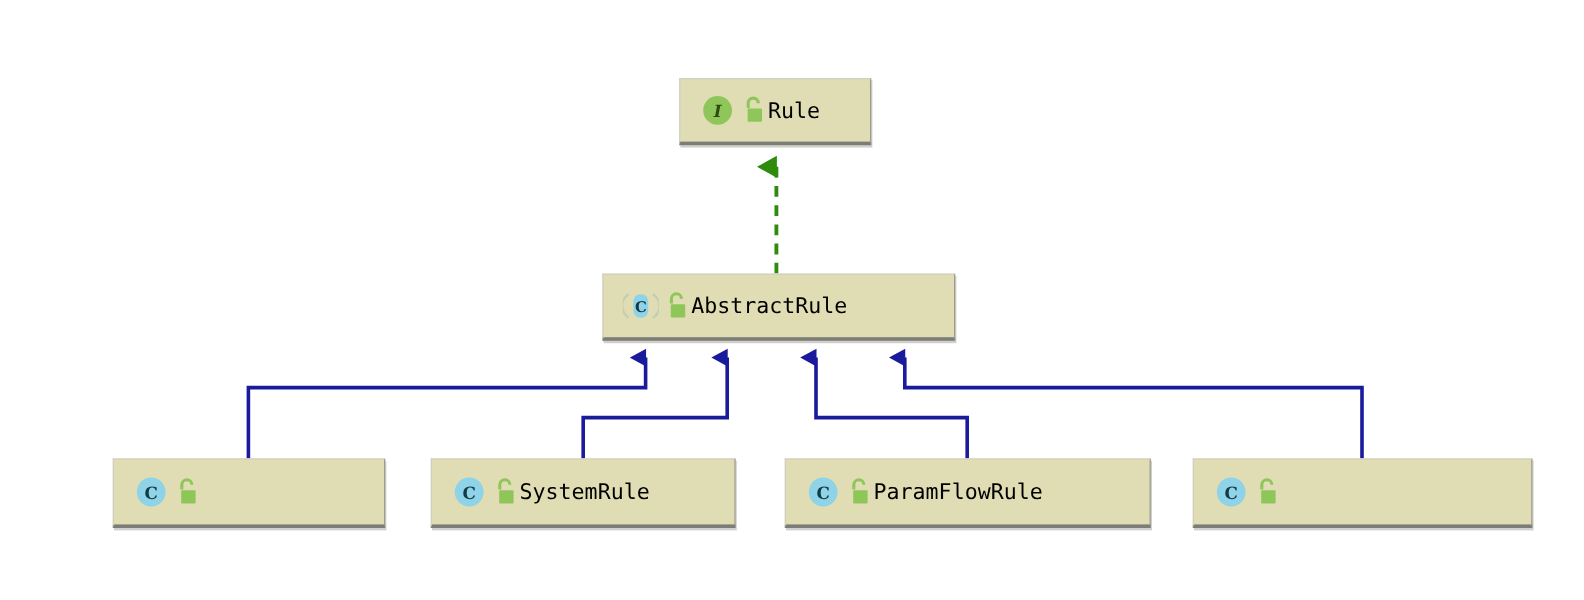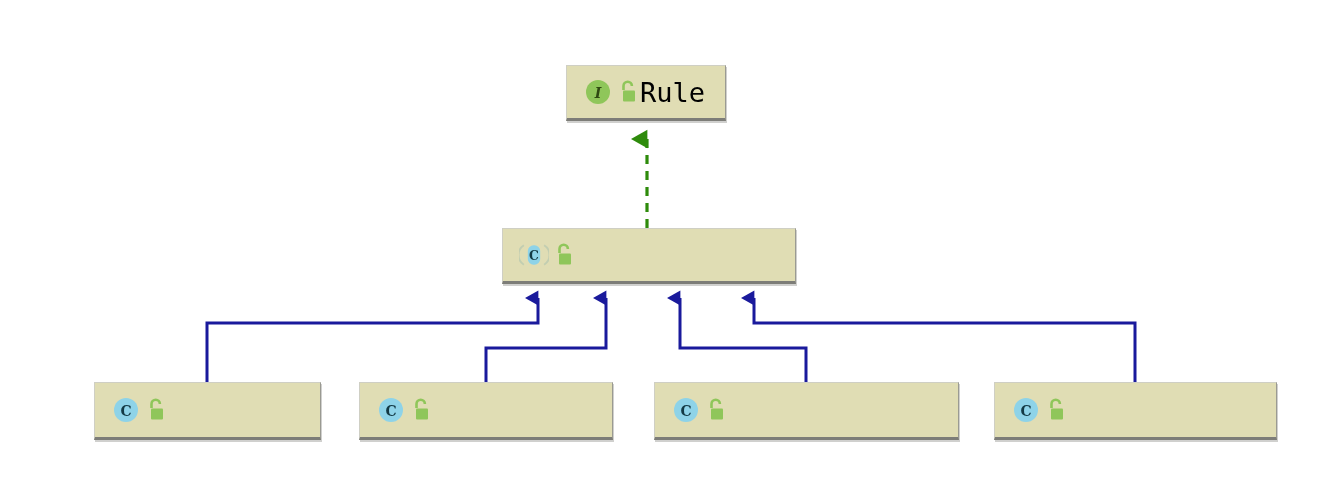--- a/index.html
+++ b/index.html
@@ -43,21 +43,21 @@
   }
   .uml-node .icons {
     display: flex;
     align-items: center;
     flex: 0 0 auto;
   }
   .uml-node .node-label {
     flex: 1 1 auto;
     text-align: left;
     color: #000000;
-    font-size: 27px;
+    font-size: 18px;
     letter-spacing: 0px;
     white-space: nowrap;
     padding-right: 10px;
   }
 
   .stereo-icon { width: 30px; height: 30px; display: block; }
   .lock-icon   { width: 22px; height: 26px; display: block; margin-left: 5px; }
 </style>
 </head>
 <body>
@@ -123,20 +123,21 @@
           <text x="17" y="20.5" text-anchor="middle" font-family="DejaVu Serif, serif" font-size="14" font-weight="bold" fill="#133944">C</text>
         </svg>
       </span>
       <span>
         <svg class="lock-icon" viewBox="0 0 22 26">
           <path d="M5.5,11 L5.5,7 A4.2,4.2 0 0,1 13.9,7" fill="none" stroke="#8fc65a" stroke-width="2.6"></path>
           <rect x="5" y="11.5" width="12" height="11" rx="1" fill="#8fc65a"></rect>
         </svg>
       </span>
     </span>
+    <span class="node-label">AbstractRule</span>
   </div>
 
   <div class="uml-node" style="left:94px; top:382px; width:227px; height:58px;">
     <span class="icons">
       <span>
         <svg class="stereo-icon" viewBox="0 0 30 30">
           <circle cx="15" cy="15" r="12" fill="#8ed3e8"></circle>
           <text x="15" y="20.5" text-anchor="middle" font-family="DejaVu Serif, serif" font-size="14" font-weight="bold" fill="#133944">C</text>
         </svg>
       </span>
@@ -157,37 +158,39 @@
           <text x="15" y="20.5" text-anchor="middle" font-family="DejaVu Serif, serif" font-size="14" font-weight="bold" fill="#133944">C</text>
         </svg>
       </span>
       <span>
         <svg class="lock-icon" viewBox="0 0 22 26">
           <path d="M5.5,11 L5.5,7 A4.2,4.2 0 0,1 13.9,7" fill="none" stroke="#8fc65a" stroke-width="2.6"></path>
           <rect x="5" y="11.5" width="12" height="11" rx="1" fill="#8fc65a"></rect>
         </svg>
       </span>
     </span>
+    <span class="node-label">SystemRule</span>
   </div>
 
   <div class="uml-node" style="left:654px; top:382px; width:305px; height:58px;">
     <span class="icons">
       <span>
         <svg class="stereo-icon" viewBox="0 0 30 30">
           <circle cx="15" cy="15" r="12" fill="#8ed3e8"></circle>
           <text x="15" y="20.5" text-anchor="middle" font-family="DejaVu Serif, serif" font-size="14" font-weight="bold" fill="#133944">C</text>
         </svg>
       </span>
       <span>
         <svg class="lock-icon" viewBox="0 0 22 26">
           <path d="M5.5,11 L5.5,7 A4.2,4.2 0 0,1 13.9,7" fill="none" stroke="#8fc65a" stroke-width="2.6"></path>
           <rect x="5" y="11.5" width="12" height="11" rx="1" fill="#8fc65a"></rect>
         </svg>
       </span>
     </span>
+    <span class="node-label">ParamFlowRule</span>
   </div>
 
   <div class="uml-node" style="left:994px; top:382px; width:283px; height:58px;">
     <span class="icons">
       <span>
         <svg class="stereo-icon" viewBox="0 0 30 30">
           <circle cx="15" cy="15" r="12" fill="#8ed3e8"></circle>
           <text x="15" y="20.5" text-anchor="middle" font-family="DejaVu Serif, serif" font-size="14" font-weight="bold" fill="#133944">C</text>
         </svg>
       </span>

